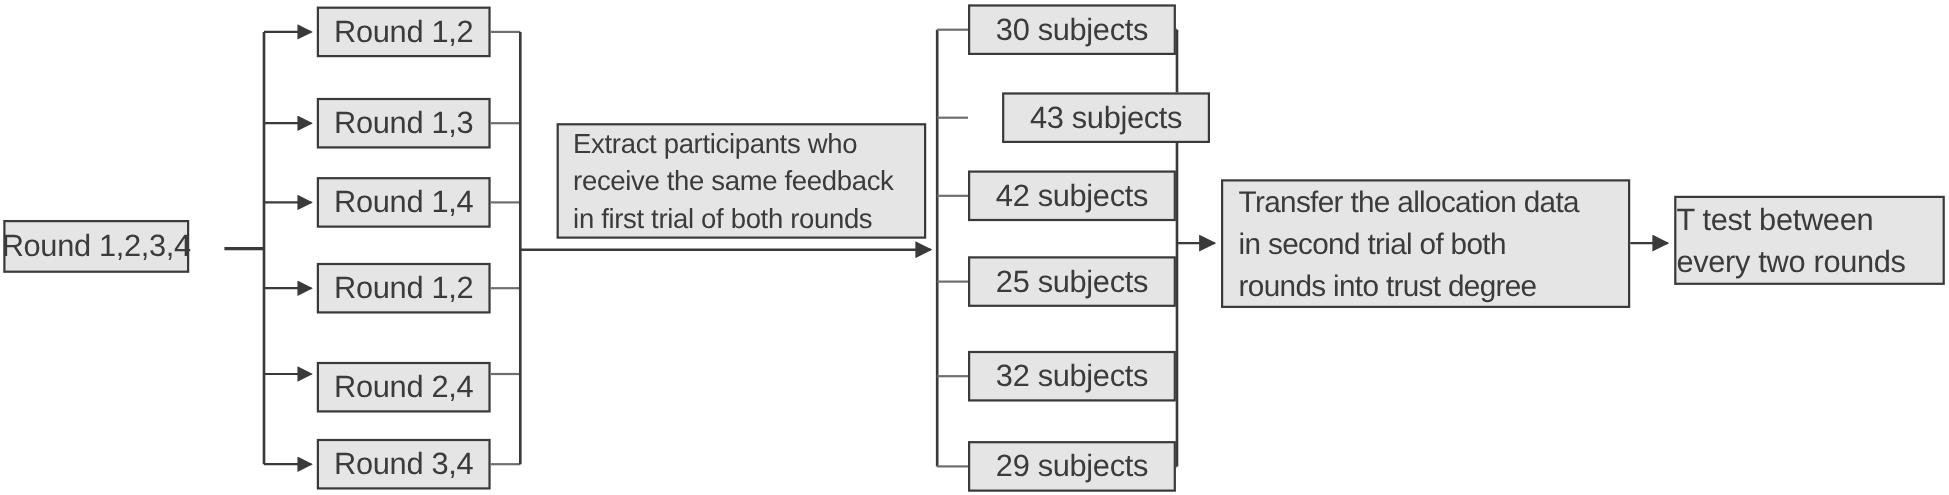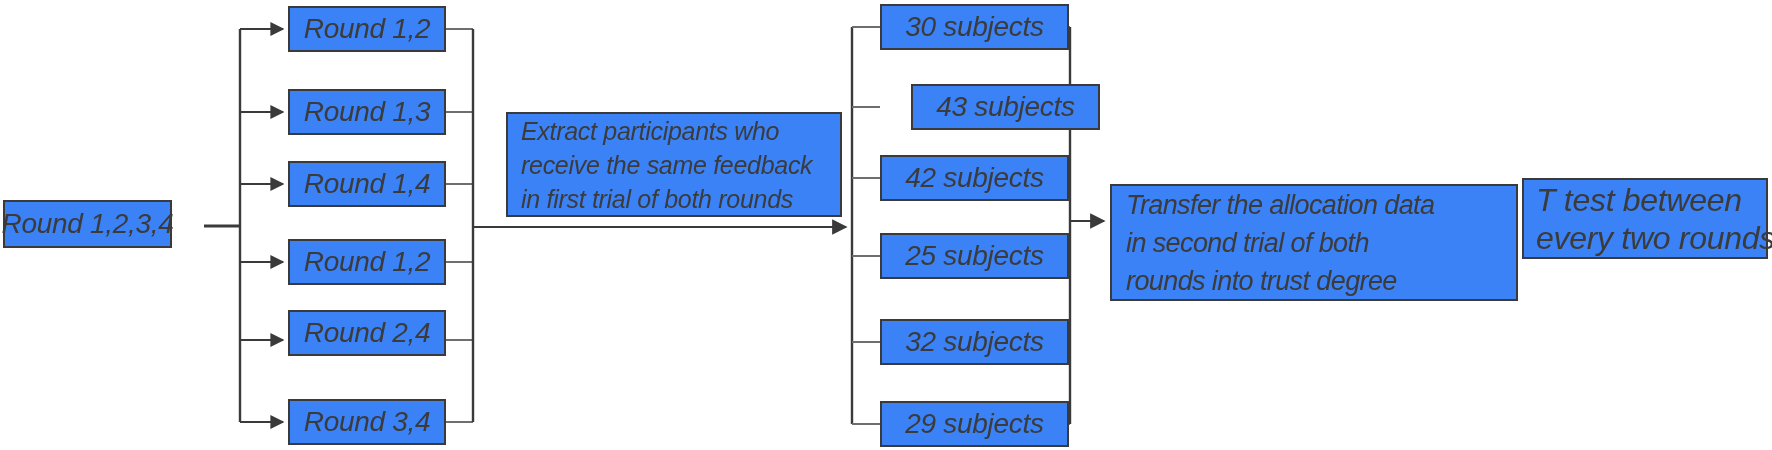--- a/index.html
+++ b/index.html
@@ -20,70 +20,69 @@
     position: absolute;
     left: 0;
     top: 0;
     width: 1772px;
     height: 450px;
   }
   .box {
     position: absolute;
     box-sizing: border-box;
     border: 2.5px solid #3a3a3a;
-    background: #3b82f6;
+    background: #e5e5e5;
     display: flex;
     align-items: center;
     justify-content: center;
     font-size: 28px;
     letter-spacing: -0.3px;
     white-space: nowrap;
-    font-style: italic;
   }
   .box.multiline {
     flex-direction: column;
     align-items: flex-start;
     justify-content: center;
   }
   .box.multiline span {
     display: block;
     white-space: nowrap;
   }
   
   .start-box { left: 3px; top: 200px; width: 169px; height: 48px; }
   
   .round-box { left: 288px; width: 158px; height: 46px; }
   .r0 { top: 6px; }
   .r1 { top: 89px; }
   .r2 { top: 161px; }
   .r3 { top: 239px; }
-  .r4 { top: 310px; }
+  .r4 { top: 329px; }
   .r5 { top: 399px; }
   
   .extract-box {
     left: 506px; top: 112px; width: 336px; height: 105px;
     font-size: 25px; line-height: 34px; padding-left: 13px;
   }
   
   .subject-box { left: 880px; width: 189px; height: 46px; }
   .s0 { top: 4px; }
   .s1 { top: 84px; margin-left: 31px; }
   .s2 { top: 155px; }
   .s3 { top: 233px; }
   .s4 { top: 319px; }
   .s5 { top: 401px; justify-content: center; }
   
   .transfer-box {
-    left: 1110px; top: 163px; width: 408px; height: 117px;
-    font-size: 27px; line-height: 38px; letter-spacing: -0.6px; padding-left: 14px; margin-top: 21px;
+    left: 1110px; top: 163px; width: 372px; height: 117px;
+    font-size: 27px; line-height: 38px; letter-spacing: -0.6px; padding-left: 14px;
   }
   
   .ttest-box {
     left: 1522px; top: 178px; width: 246px; height: 81px;
-    font-size: 32px; line-height: 38px; padding-left: 12px;
+    font-size: 28px; line-height: 38px; 
   }
 </style>
 </head>
 <body>
 
 <div class="stage">
 
   <svg class="wires" viewBox="0 0 1772 450" aria-hidden="true">
     <defs>
       <marker id="arrow" viewBox="0 0 10 10" refX="9" refY="5" markerWidth="7" markerHeight="7" orient="auto-start-reverse">

